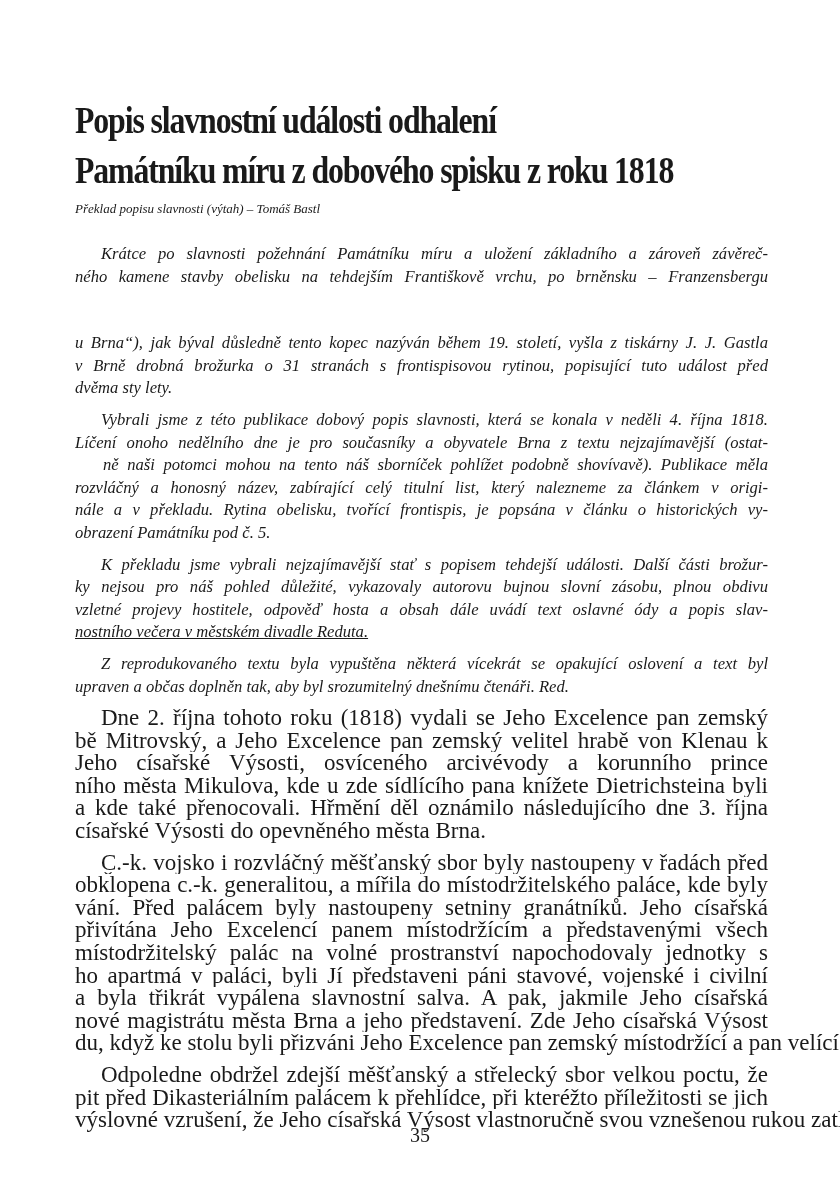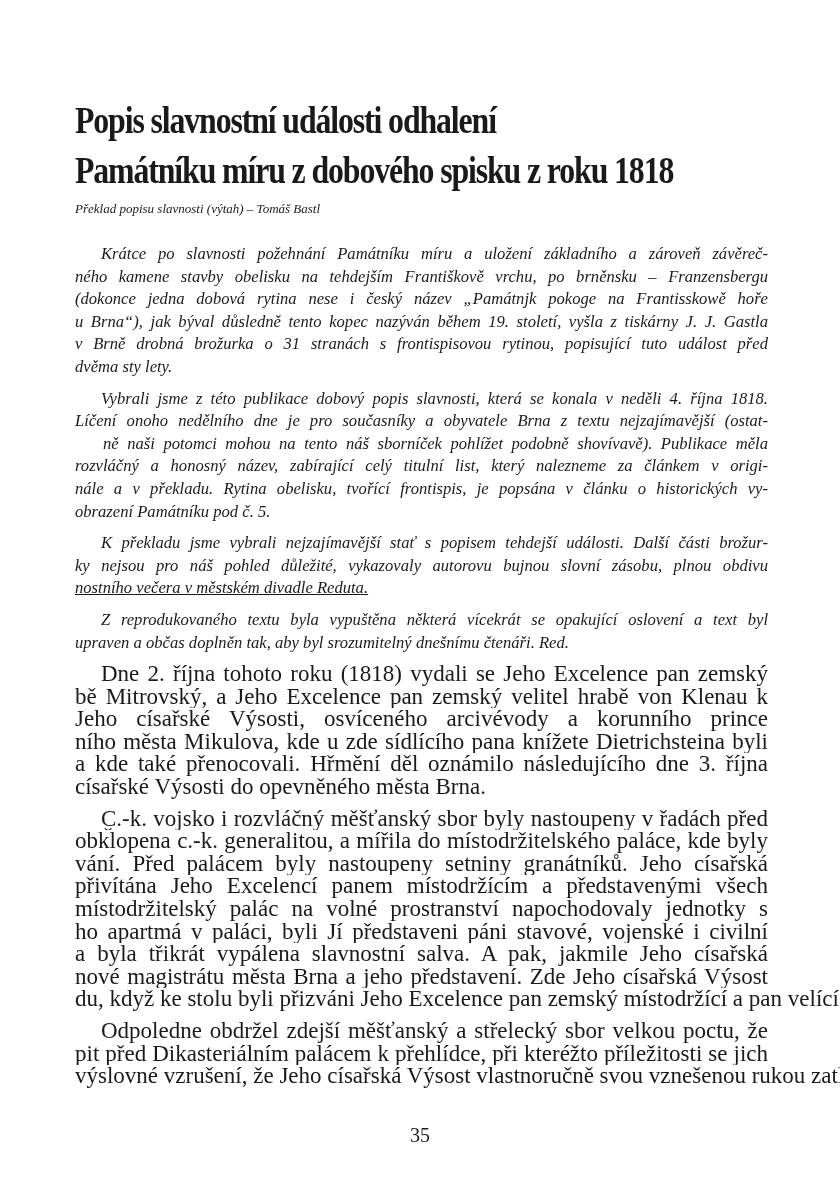--- a/index.html
+++ b/index.html
@@ -29,36 +29,36 @@
   <h1 class="title">
     <span style="display:block">Popis slavnostní události odhalení</span>
     <span style="display:block">Památníku míru z dobového spisku z roku 1818</span>
   </h1>
   <p class="subtitle">Překlad popisu slavnosti (výtah) – Tomáš Bastl</p>
 
   <div id="intro" class="italic">
       <p class="para first">
         <span class="line indent" style="white-space: normal; overflow: hidden;">Krátce po slavnosti požehnání Památníku míru a uložení základního a zároveň závěreč-</span>
         <span class="line" style="white-space: normal; overflow: hidden;">ného kamene stavby obelisku na tehdejším Františkově vrchu, po brněnsku – Franzensbergu</span>
-        <span class="line" style="white-space: normal; overflow: hidden;">(dokonce jedna dobová rytina nese i český název „Památnjk pokoge na Frantisskowě hoře</span>
-        <span class="line" style="white-space: normal; overflow: hidden;">u Brna“), jak býval důsledně tento kopec nazýván během 19. století, vyšla z tiskárny J. J. Gastla</span>
+        <span class="line" style="white-space: normal; overflow: hidden; margin-top: 44px;">u Brna“), jak býval důsledně tento kopec nazýván během 19. století, vyšla z tiskárny J. J. Gastla</span>
         <span class="line" style="white-space: normal; overflow: hidden; font-style: italic;">v Brně drobná brožurka o 31 stranách s frontispisovou rytinou, popisující tuto událost před</span>
         <span class="line last" style="white-space: nowrap;">dvěma sty lety.</span>
       </p>
       <p class="para">
         <span class="line indent" style="white-space: normal; overflow: hidden;">Vybrali jsme z této publikace dobový popis slavnosti, která se konala v neděli 4. října 1818.</span>
         <span class="line" style="white-space: normal; overflow: hidden;">Líčení onoho nedělního dne je pro současníky a obyvatele Brna z textu nejzajímavější (ostat-</span>
         <span class="line" style="white-space: normal; overflow: hidden; margin-left: 28px;">ně naši potomci mohou na tento náš sborníček pohlížet podobně shovívavě). Publikace měla</span>
         <span class="line" style="white-space: normal; overflow: hidden;">rozvláčný a honosný název, zabírající celý titulní list, který nalezneme za článkem v origi-</span>
         <span class="line" style="white-space: normal; overflow: hidden;">nále a v překladu. Rytina obelisku, tvořící frontispis, je popsána v článku o historických vy-</span>
         <span class="line last" style="white-space: nowrap;">obrazení Památníku pod č. 5.</span>
       </p>
       <p class="para">
         <span class="line indent" style="white-space: normal; overflow: hidden;">K překladu jsme vybrali nejzajímavější stať s popisem tehdejší události. Další části brožur-</span>
         <span class="line" style="white-space: normal; overflow: hidden;">ky nejsou pro náš pohled důležité, vykazovaly autorovu bujnou slovní zásobu, plnou obdivu</span>
+        <span class="line" style="white-space: normal; overflow: hidden;">vzletné projevy hostitele, odpověď hosta a obsah dále uvádí text oslavné ódy a popis slav-</span>
         <span class="line last" style="white-space: nowrap; text-decoration: underline;">nostního večera v městském divadle Reduta.</span>
       </p>
       <p class="para">
         <span class="line indent" style="white-space: normal; overflow: hidden;">Z reprodukovaného textu byla vypuštěna některá vícekrát se opakující oslovení a text byl</span>
         <span class="line last" style="white-space: nowrap;">upraven a občas doplněn tak, aby byl srozumitelný dnešnímu čtenáři. Red.</span>
       </p>
     </div>
   <div id="body" class="roman">
       <p class="para" style="margin-top: 9px;">
         <span class="line indent" style="white-space: normal; overflow: hidden;">Dne 2. října tohoto roku (1818) vydali se Jeho Excelence pan zemský místodržící, hra-</span>

